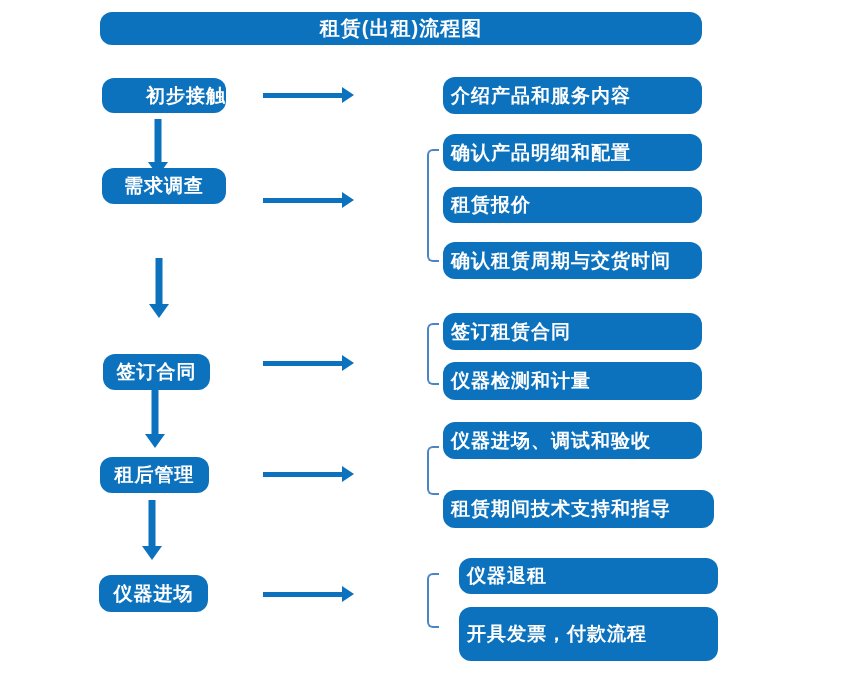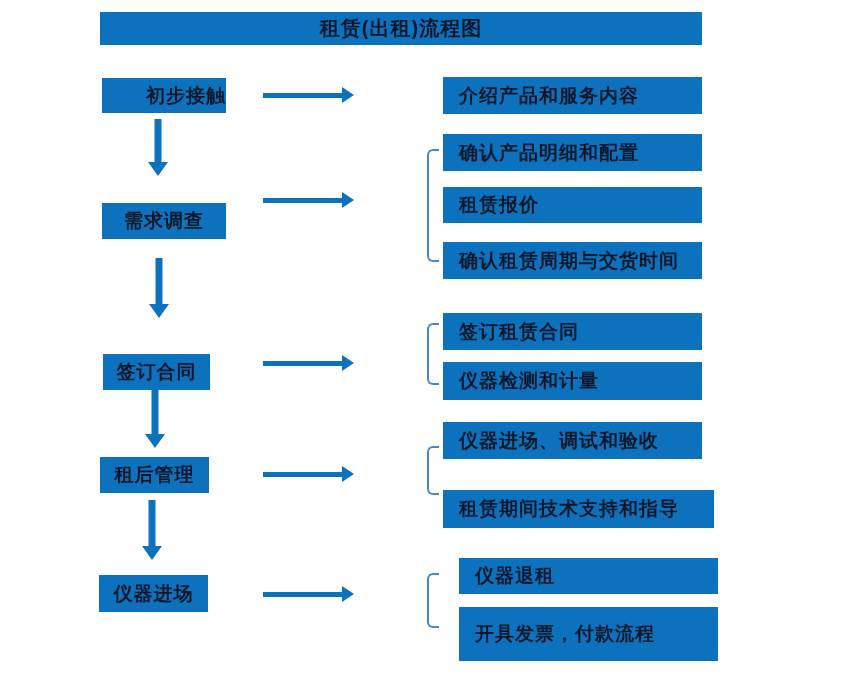--- a/index.html
+++ b/index.html
@@ -6,35 +6,36 @@
   .canvas {
     position:relative;
     width:844px; height:688px;
     background:#ffffff;
     font-family:"Liberation Sans", sans-serif;
     overflow:hidden;
   }
   .blue-box {
     position:absolute;
     background:#0d72bd;
-    color:#0f172a;
+    color:#ffffff;
     font-weight:bold;
     font-size:19px;
     display:flex;
     align-items:center;
     box-sizing:border-box;
     letter-spacing:1px;
+    border-radius:12px;
   }
   .title-bar {
     left:100px; top:12px; width:602px; height:33px;
     justify-content:center;
     font-size:20px;
   }
   .stage-box { justify-content:center; }
-  .detail-box { padding-left:16px; justify-content:flex-start; }
+  .detail-box { padding-left:8px; justify-content:flex-start; }
 
   
   .v-arrow { position:absolute; width:20px; }
   .v-arrow .shaft {
     position:absolute; left:50%; transform:translateX(-50%);
     width:7px; top:0; bottom:13px; background:#0d72bd;
   }
   .v-arrow .head {
     position:absolute; bottom:0; left:0; width:0; height:0;
     border-left:10px solid transparent;
@@ -65,21 +66,21 @@
   }
 </style>
 </head>
 <body>
 
 <div class="canvas">
 
   <div class="blue-box title-bar">租赁(出租)流程图</div>
 
   <div class="blue-box stage-box" style="left:102px; top:78px; width:124px; height:35px;padding-left:44px;">初步接触</div>
-  <div class="blue-box stage-box" style="left:102px; top:203px; width:124px; height:36px;">需求调查</div>
+  <div class="blue-box stage-box" style="left:102px; top:168px; width:124px; height:36px;">需求调查</div>
   <div class="blue-box stage-box" style="left:103px; top:344px; width:107px; height:36px;margin-top:10px;">签订合同</div>
   <div class="blue-box stage-box" style="left:100px; top:457px; width:109px; height:36px;">租后管理</div>
   <div class="blue-box stage-box" style="left:99px; top:575px; width:109px; height:37px;">仪器进场</div>
 
   <div class="v-arrow" style="left:148px; top:119px; height:57px;">
     <div class="shaft"></div>
     <div class="head"></div>
   </div>
   <div class="v-arrow" style="left:149px; top:258px; height:60px;">
     <div class="shaft"></div>

